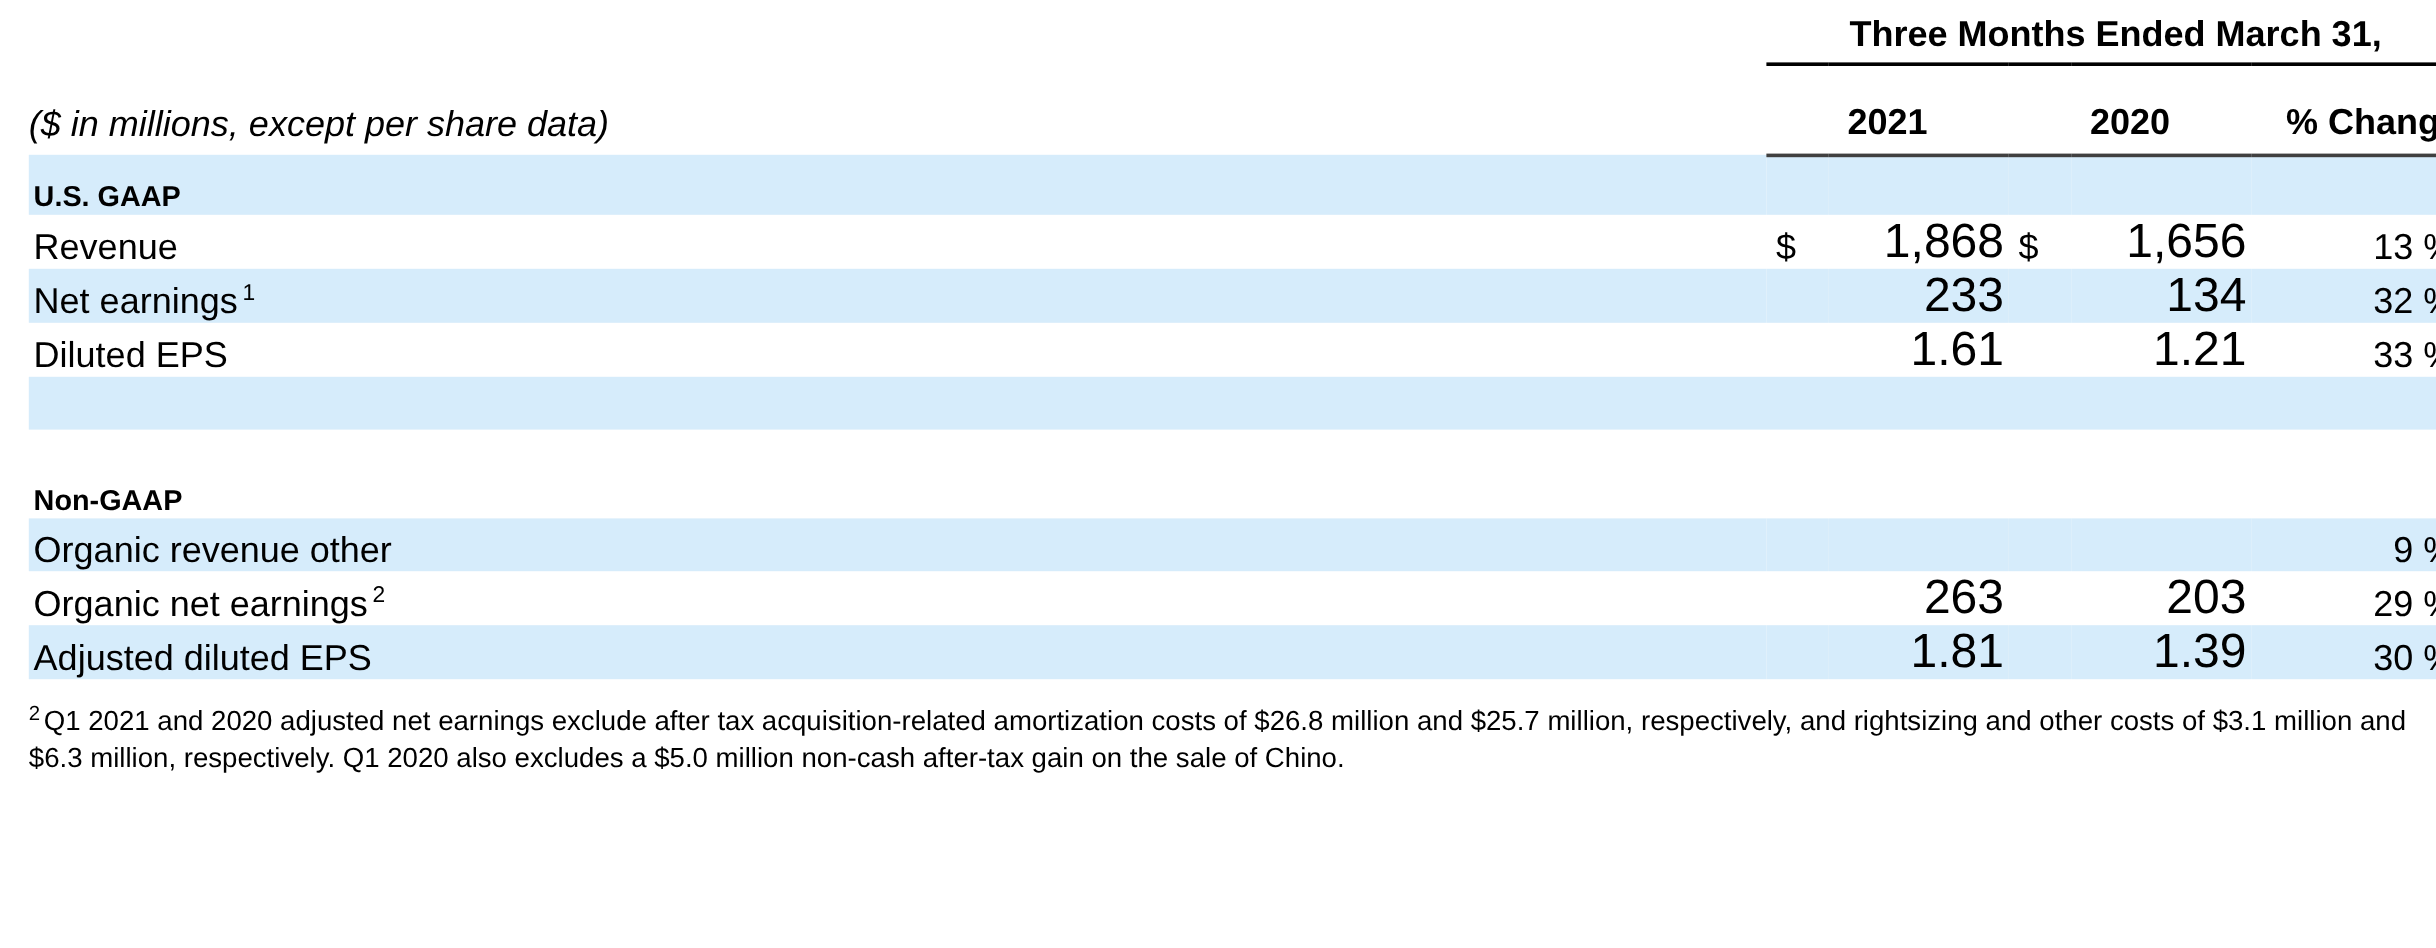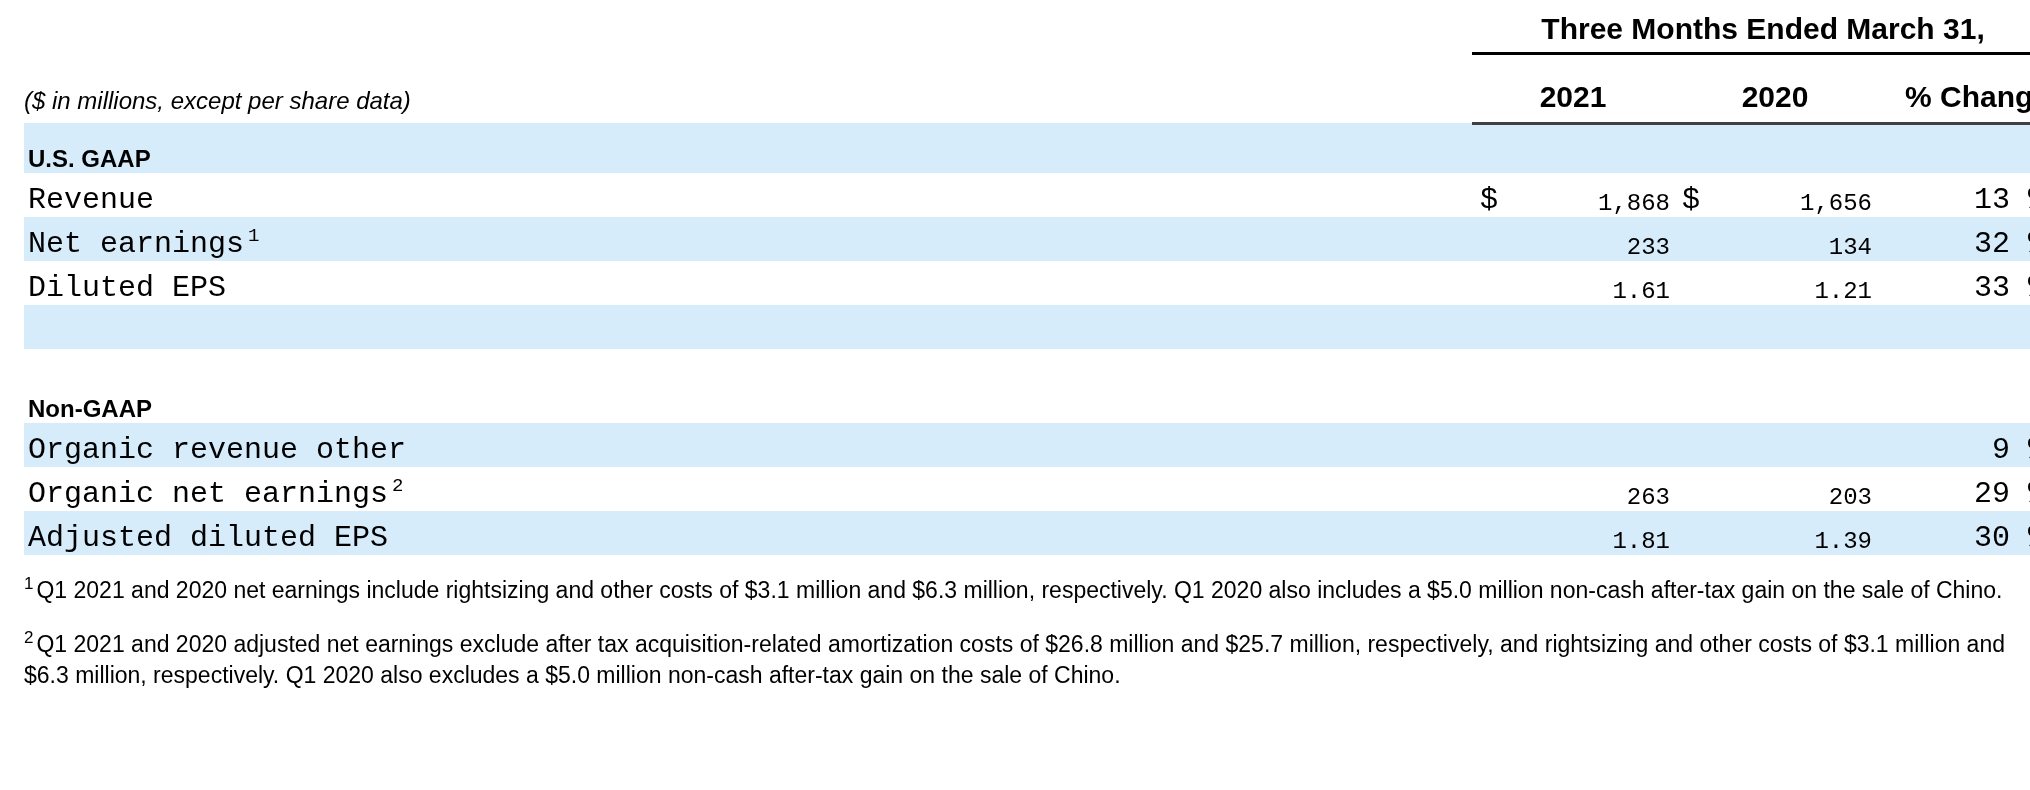--- a/index.html
+++ b/index.html
@@ -43,21 +43,21 @@
     font-size: 30px;
     padding-bottom: 6px;
     border-bottom: 3px solid #000;
   }
   .row-hdr-span td { height: 46px; }
 
   .spacer-row td { height: 14px; }
 
   .units-cell {
     font-style: italic;
-    font-size: 24px;
+    font-size: 30px;
     padding-top: 18px;
     padding-bottom: 8px;
     white-space: nowrap;
   }
   .col-hdr {
     text-align: center;
     font-weight: bold;
     font-size: 30px;
     padding-bottom: 8px;
     border-bottom: 3px solid #404040;
@@ -65,33 +65,33 @@
   .col-hdr.pct { text-align: right; padding-right: 4px;}
 
   .band { background: #d6ecfb; }
 
   .sect-title td {
     font-weight: bold;
     font-size: 24px;
     height: 44px;
     padding-top: 4px;
   }
-  .data-row td { height: 44px; font-family: Liberation Mono, monospace; }
+  .data-row td { height: 44px; }
   .lbl {
     font-size: 30px;
     padding-left: 4px;
     white-space: nowrap;
   }
   .cur {
     font-size: 30px;
     text-align: left;
     padding-left: 8px;
   }
   .num {
-    font-size: 24px;
+    font-size: 40px;
     text-align: right;
     padding-right: 4px;
     white-space: nowrap;
   }
   .pct {
     font-size: 30px;
     text-align: right;
     padding-right: 8px;
     white-space: nowrap;
   }
@@ -226,18 +226,15 @@
         <td class="cur"></td>
         <td class="num">1.39</td>
         <td class="pct">30 %</td>
       </tr>
     </tbody>
   </table>
 </div>
 
 <div class="footnotes">
   <div class="footnote">
-    <span class="fn-mark">1</span><span>Q1 2021 and 2020 net earnings include rightsizing and other costs of $3.1 million and $6.3 million, respectively. Q1 2020 also includes a $5.0 million non-cash after-tax gain on the sale of Chino.</span>
-  </div>
-  <div class="footnote">
     <span class="fn-mark">2</span><span>Q1 2021 and 2020 adjusted net earnings exclude after tax acquisition-related amortization costs of $26.8 million and $25.7 million, respectively, and rightsizing and other costs of $3.1 million and $6.3 million, respectively. Q1 2020 also excludes a $5.0 million non-cash after-tax gain on the sale of Chino.</span>
   </div>
 </div>
 
 </body></html>

